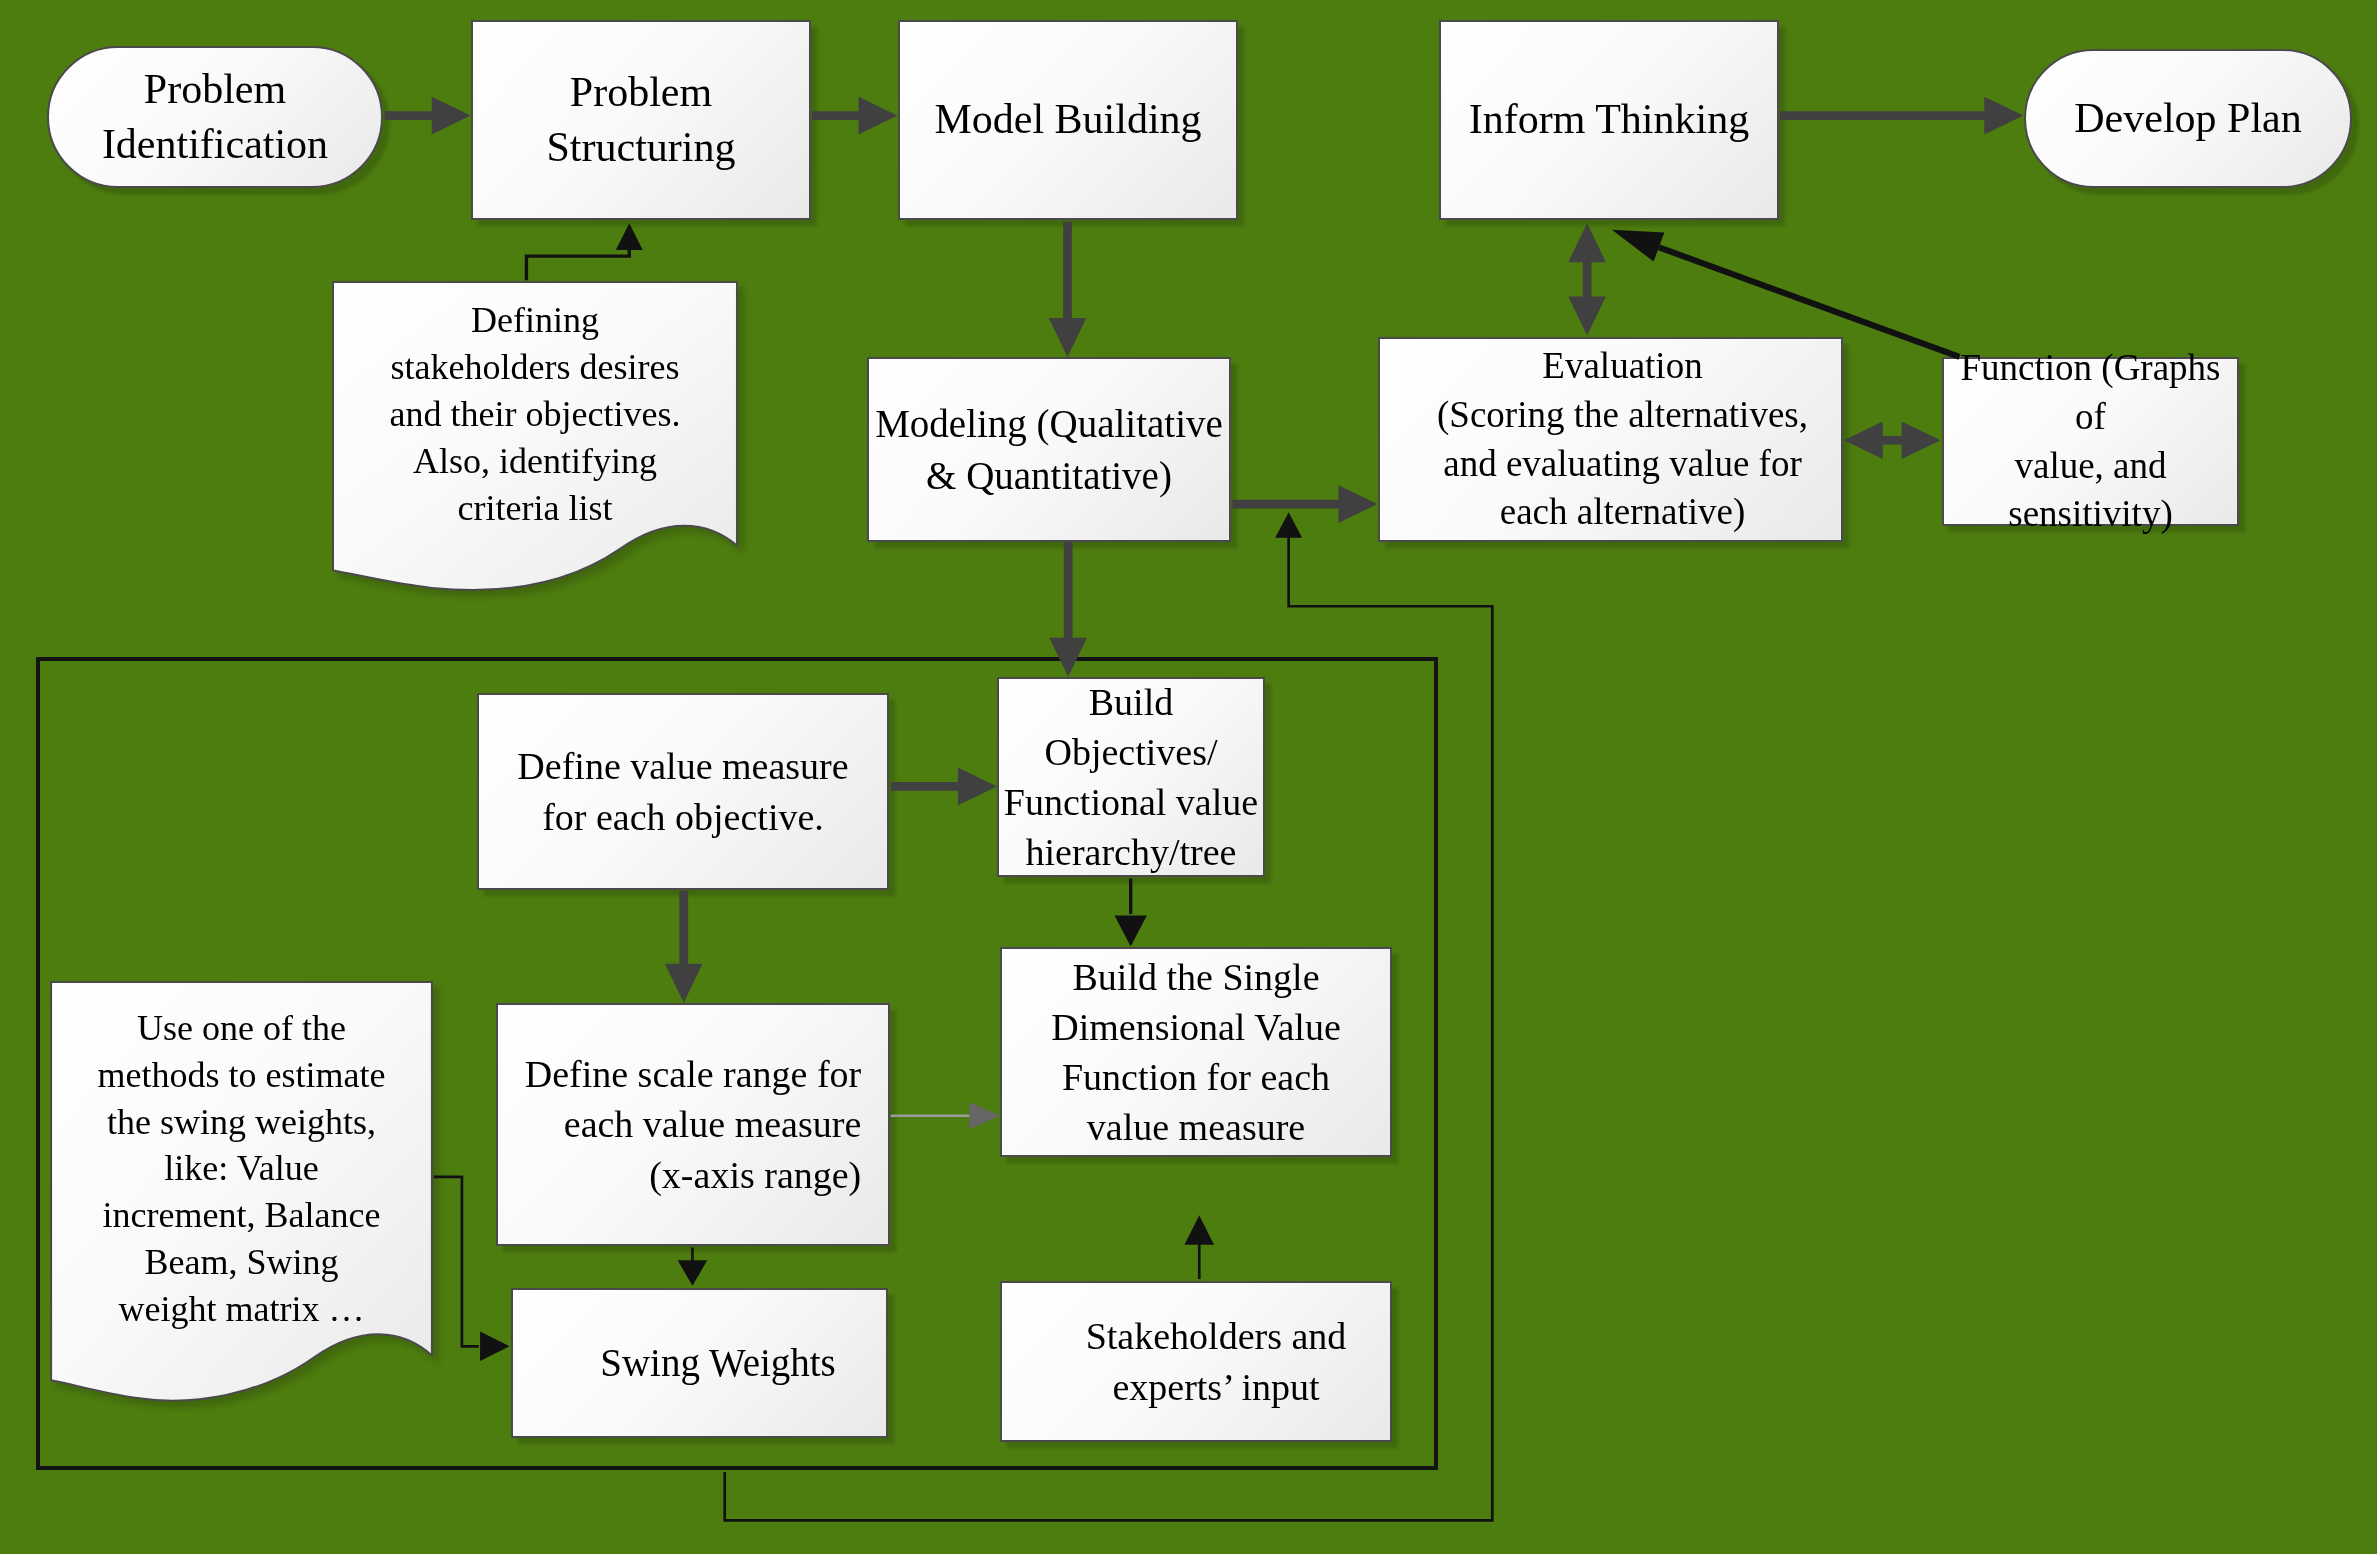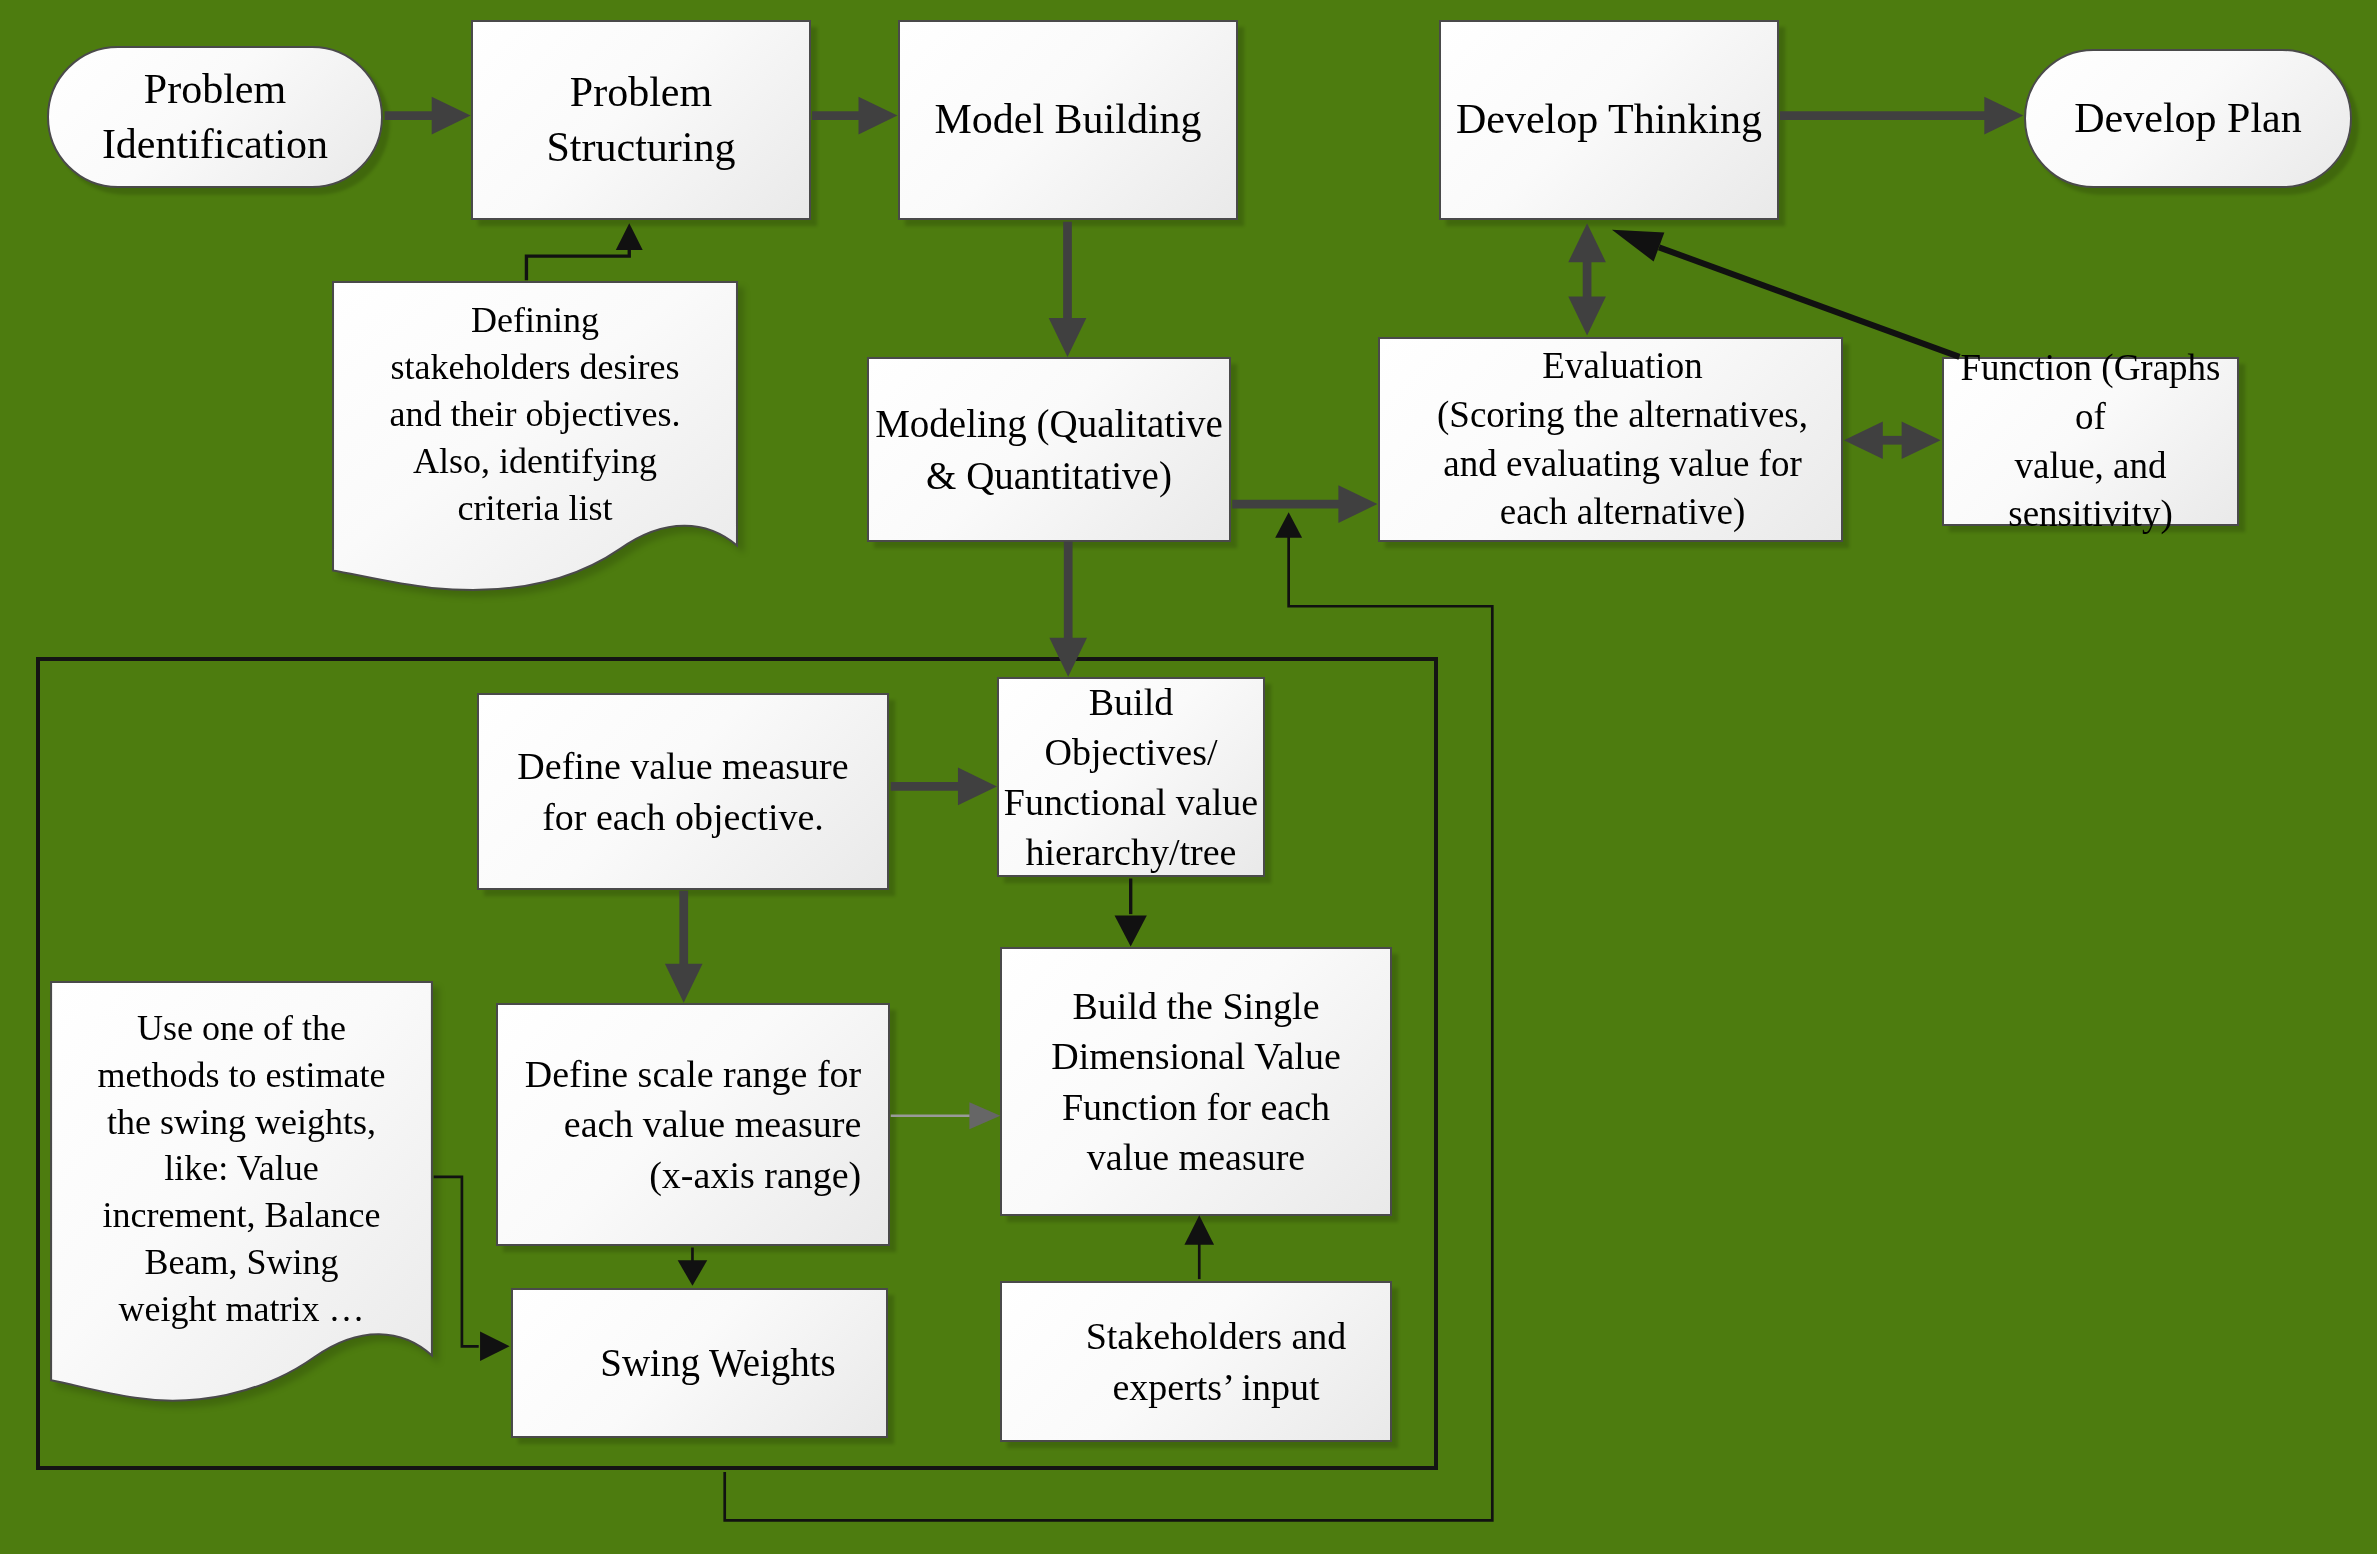--- a/index.html
+++ b/index.html
@@ -54,21 +54,21 @@
   <div class="container-frame z10" style="left:36px; top:657px; width:1402px; height:813px;"></div>
 
   <div class="node stadium z10" style="left:47px; top:46px; width:336px; height:142px; font-size:42px;">Problem
 Identification</div>
 
   <div class="node z10" style="left:471px; top:20px; width:340px; height:200px; font-size:42px;">Problem
 Structuring</div>
 
   <div class="node z10" style="left:898px; top:20px; width:340px; height:200px; font-size:42px;">Model Building</div>
 
-  <div class="node z10" style="left:1439px; top:20px; width:340px; height:200px; font-size:42px;">Develop Thinking</div>
+  <div class="node z10" style="left:1439px; top:20px; width:340px; height:200px; font-size:42px;">Inform Thinking</div>
 
   <div class="node stadium z10" style="left:2024px; top:49px; width:328px; height:139px; font-size:42px;">Develop Plan</div>
 
   <div class="doc-shape z10" style="left:331px; top:280px; width:408px; height:316px;">
     <svg width="408" height="316" viewBox="0 0 607 470">
       <defs>
         <linearGradient id="docgrad1" x1="0" y1="0" x2="1" y2="1">
           <stop offset="0" stop-color="#ffffff"></stop>
             <stop offset="0.45" stop-color="#fafafa"></stop>
             <stop offset="1" stop-color="#e9e9e9"></stop>
@@ -98,21 +98,21 @@
 Functional value
 hierarchy/tree</div>
 
   <div class="node z10" style="left:477px; top:693px; width:412px; height:197px; font-size:38px;">Define value measure
 for each objective.</div>
 
   <div class="node z10" style="left:496px; top:1003px; width:394px; height:243px; font-size:38px;text-align:right;">Define scale range for
 each value measure
 (x-axis range)</div>
 
-  <div class="node z10" style="left:1000px; top:947px; width:392px; height:269px; font-size:38px;">Build the Single
+  <div class="node z10" style="left:1000px; top:947px; width:392px; height:210px; font-size:38px;">Build the Single
 Dimensional Value
 Function for each
 value measure</div>
 
   <div class="node z10" style="left:511px; top:1288px; width:377px; height:150px; font-size:39px;padding-left:37px;">Swing Weights</div>
 
   <div class="node z10" style="left:1000px; top:1281px; width:392px; height:161px; font-size:38px;padding-left:40px;">Stakeholders and
 experts’ input</div>
 
   <div class="doc-shape z10" style="left:49px; top:980px; width:385px; height:436px;">

